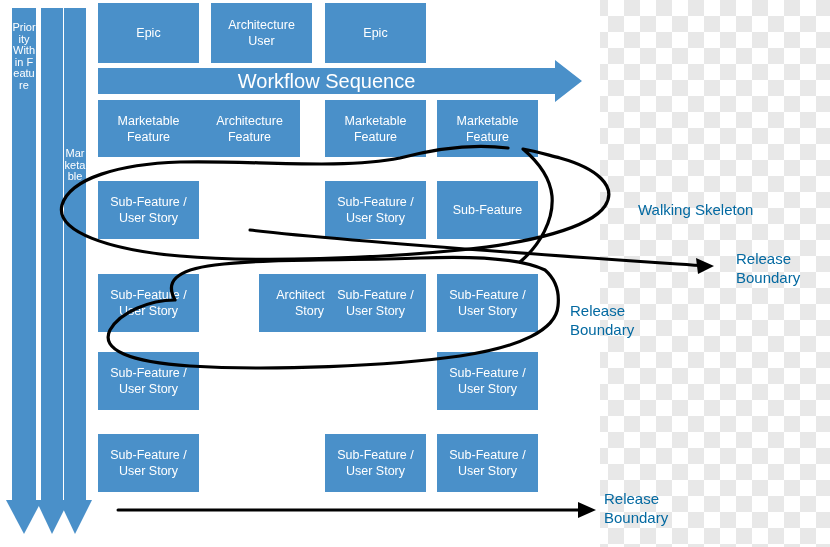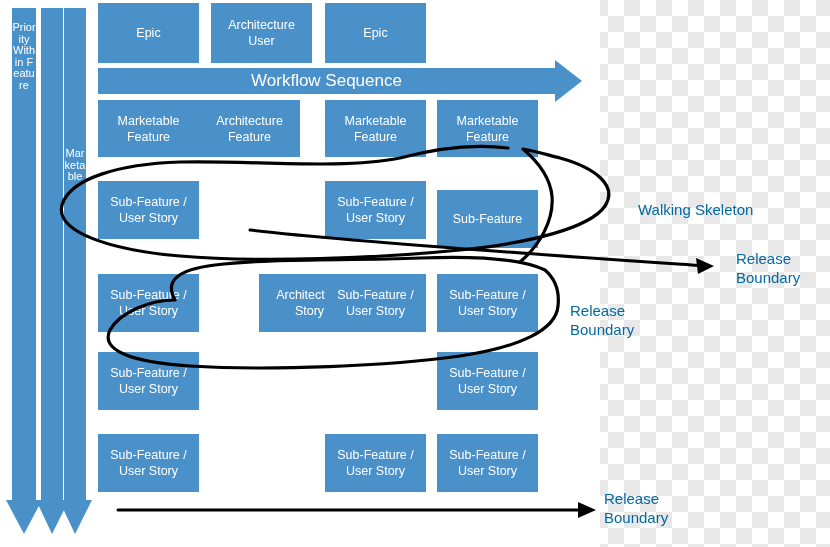--- a/index.html
+++ b/index.html
@@ -51,21 +51,21 @@
     color:#0369a1;
     font-size:15px;
     line-height:19px;
     white-space:pre-line;
   }
   .arrowband{position:absolute;}
   .arrowband .txt{
     position:absolute;
     inset:0;
     display:flex;align-items:center;justify-content:center;
-    color:#ffffff;font-size:17px;font-weight:400;
+    color:#ffffff;font-size:20px;font-weight:400;
   }
   svg{position:absolute;left:0;top:0;overflow:visible;}
 </style>
 </head>
 <body>
 
 <div class="canvas">
 
   <div class="plate" style="left:0px;top:0px;width:600px;height:547px;"></div>
   <div class="plate" style="left:588px;top:0px;width:242px;height:547px;background:transparent;"></div>
@@ -96,21 +96,21 @@
     <div class="txt">Workflow Sequence</div>
   </div>
 
   <div class="box" style="left:98px;top:100px;width:101px;height:57px;">Marketable Feature</div>
   <div class="box" style="left:199px;top:100px;width:101px;height:57px;">Architecture Feature</div>
   <div class="box" style="left:325px;top:100px;width:101px;height:57px;">Marketable Feature</div>
   <div class="box" style="left:437px;top:100px;width:101px;height:57px;">Marketable Feature</div>
 
   <div class="box" style="left:98px;top:181px;width:101px;height:58px;">Sub-Feature / User Story</div>
   <div class="box" style="left:325px;top:181px;width:101px;height:58px;">Sub-Feature / User Story</div>
-  <div class="box" style="left:437px;top:190px;width:101px;height:58px;">Sub-Feature</div>
+  <div class="box" style="left:437px;top:181px;width:101px;height:58px;">Sub-Feature</div>
 
   <div class="box" style="left:98px;top:274px;width:101px;height:58px;">Sub-Feature / User Story</div>
   <div class="box" style="left:211px;top:274px;width:101px;height:58px;margin-left:48px;">Architecture Story</div>
   <div class="box" style="left:325px;top:274px;width:101px;height:58px;">Sub-Feature / User Story</div>
   <div class="box" style="left:437px;top:274px;width:101px;height:58px;">Sub-Feature / User Story</div>
 
   <div class="box" style="left:98px;top:352px;width:101px;height:58px;">Sub-Feature / User Story</div>
   <div class="box" style="left:437px;top:352px;width:101px;height:58px;">Sub-Feature / User Story</div>
 
   <div class="box" style="left:98px;top:434px;width:101px;height:58px;">Sub-Feature / User Story</div>

